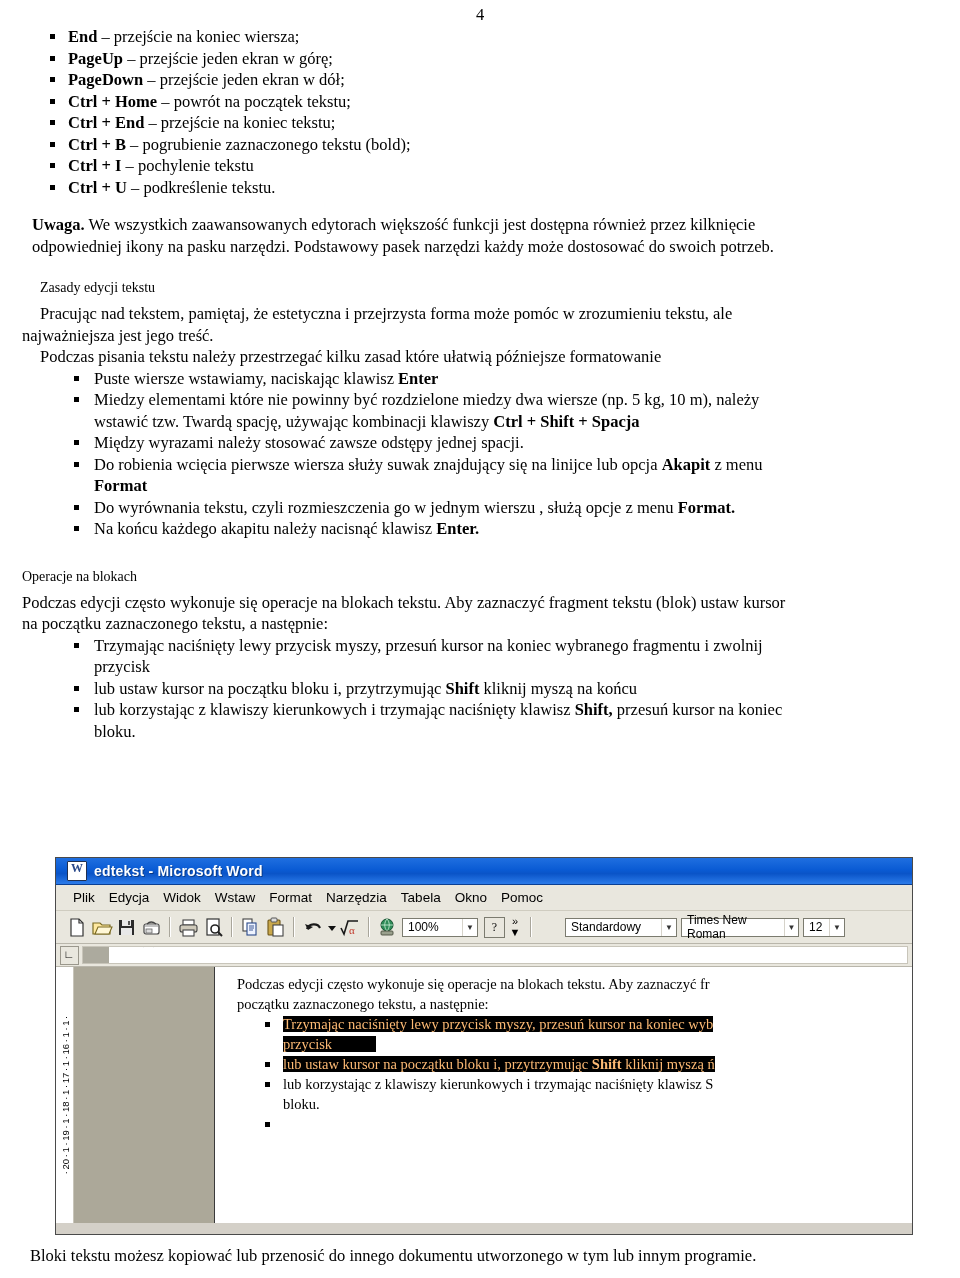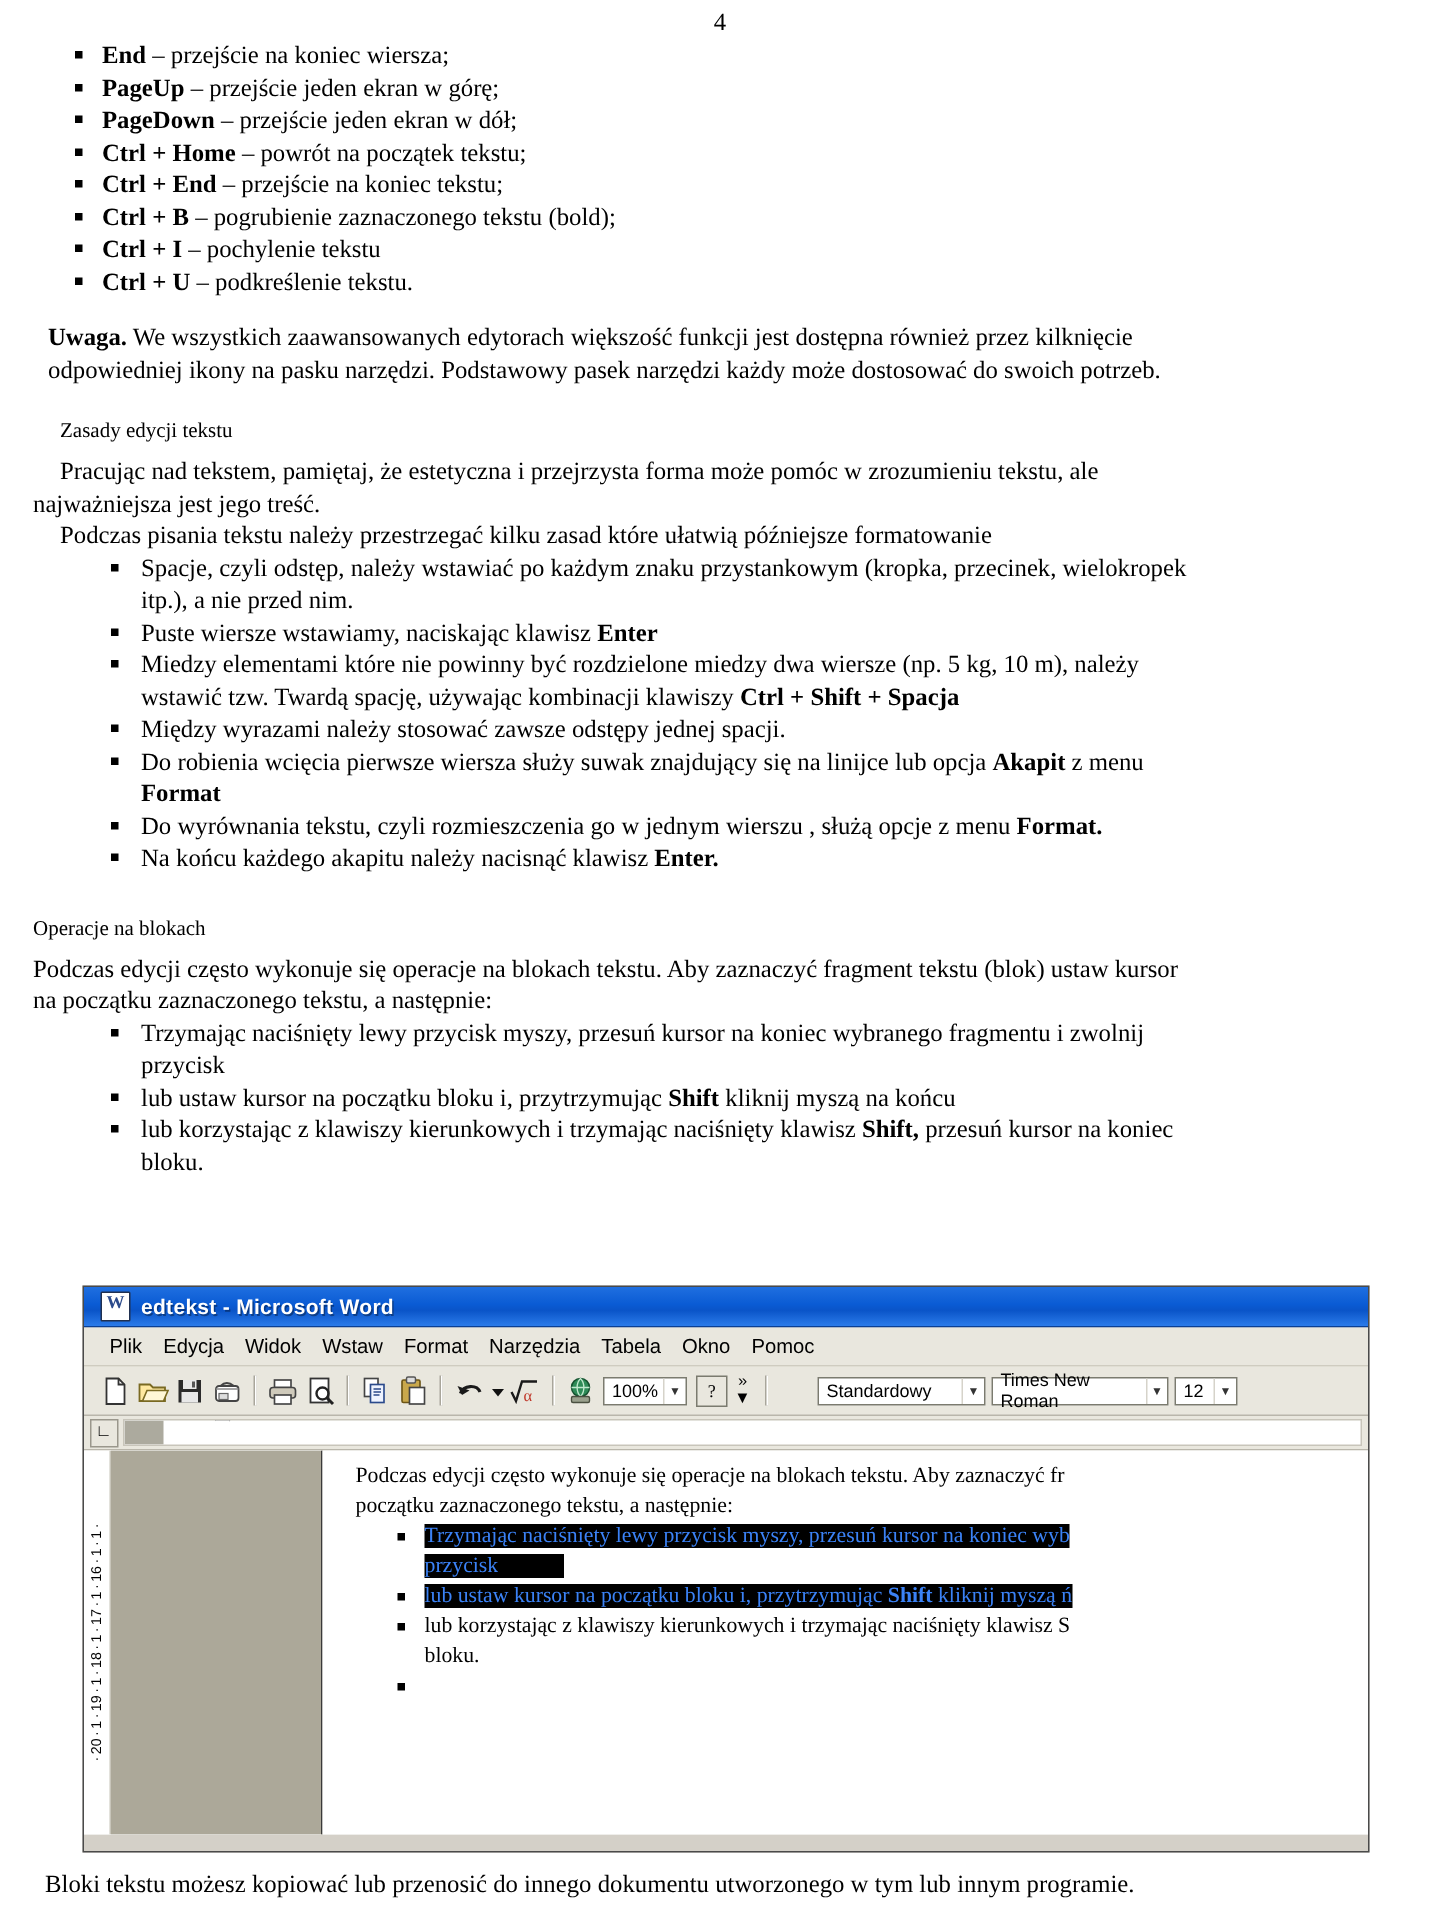--- a/index.html
+++ b/index.html
@@ -188,21 +188,21 @@
   .combo-arrow {
     margin-left: auto;
     width: 14px;
     text-align: center;
     font-size: 8px;
     color: #333;
     border-left: 1px solid #d6d3ca;
     line-height: 17px;
     height: 17px;
   }
-  .combo-zoom { width: 56px; }
+  .combo-zoom { width: 76px; }
   .combo-style { width: 112px; margin-left: 28px; }
   .combo-font  { width: 118px; }
   .combo-size  { width: 42px; }
 
   .tb-help {
     width: 19px; height: 19px;
     border: 1px solid #7b7b6f;
     background: #e9e7de;
     font-size: 12px;
     text-align: center;
@@ -330,21 +330,21 @@
     line-height: 20px;
   }
   .doc-bullets > li::before {
     content: "";
     position: absolute;
     left: 28px;
     top: 8px;
     width: 5px; height: 5px;
     background: #000;
   }
-  .sel { background: #000000; color: #3b82f6; }
+  .sel { background: #000000; color: #fdba74; }
   .sel-tail { background:#000; color:#000; }
   .empty-bullet { height: 20px; }
 
   .caption {
     position: absolute;
     left: 0;
     right: 0;
     top: 1246px;
     text-align: left;
     padding-left: 30px;
@@ -378,24 +378,20 @@
     <p class="para indent-sm">odpowiedniej ikony na pasku narzędzi. Podstawowy pasek narzędzi każdy może dostosować do swoich potrzeb.</p>
 
     <div class="spacer-md"></div>
 
     <h2 class="heading">Zasady edycji tekstu</h2>
     <p class="para indent">Pracując nad tekstem, pamiętaj, że estetyczna i przejrzysta forma może pomóc  w zrozumieniu tekstu, ale</p>
     <p class="para">najważniejsza jest jego treść.</p>
     <p class="para indent">Podczas pisania tekstu należy przestrzegać kilku zasad które ułatwią późniejsze formatowanie</p>
 
     <ul class="bullets indent2">
-      <li>
-        <span>Spacje, czyli odstęp, należy wstawiać po każdym znaku przystankowym (kropka, przecinek, wielokropek</span><br>
-        <span>itp.), a nie przed nim.</span>
-      </li>
       <li>
         <span>Puste wiersze wstawiamy, naciskając klawisz </span><span class="b">Enter</span>
       </li>
       <li>
         <span>Miedzy elementami które nie powinny być rozdzielone miedzy dwa wiersze (np. 5 kg, 10 m), należy</span><br>
         <span>wstawić tzw. Twardą spację, używając kombinacji klawiszy </span><span class="b">Ctrl + Shift + Spacja</span>
       </li>
       <li>
         <span>Między wyrazami należy stosować zawsze odstępy jednej spacji.</span>
       </li>

